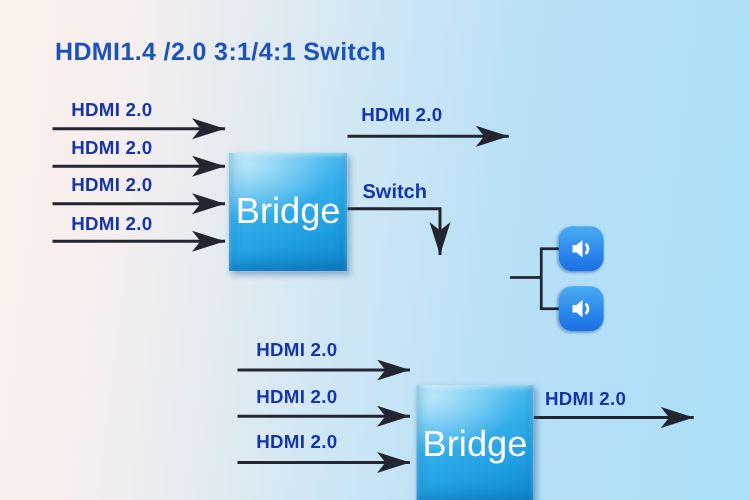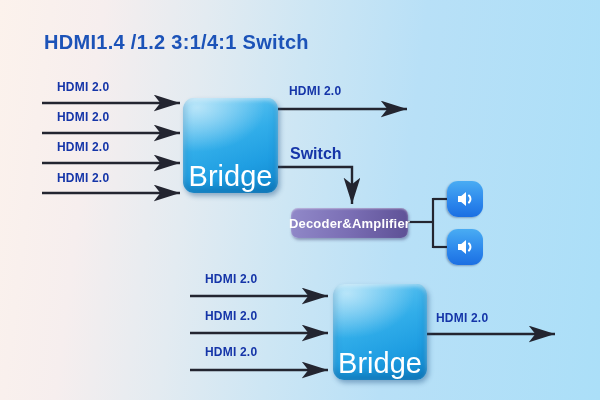--- a/index.html
+++ b/index.html
@@ -13,38 +13,39 @@
     background:linear-gradient(97deg,#fcf2ec 0%,#f6eeee 16%,#e3ebf1 32%,#cde6f4 48%,#b8e0f7 66%,#abdff8 100%);
   }
   svg.wires{position:absolute;left:0;top:0;z-index:1;}
   .wire{stroke:#232530;fill:none;}
   .title{
     position:absolute;left:44px;top:31px;z-index:2;
     font-size:20px;font-weight:700;color:#1c53b8;letter-spacing:.3px;
   }
   .hdmi-label{
     position:absolute;z-index:2;white-space:nowrap;
-    font-size:12px;font-weight:700;color:#1535a8;letter-spacing:.2px;
+    font-size:15px;font-weight:700;color:#1535a8;letter-spacing:.2px;
   }
   .audio-label{
     position:absolute;z-index:2;
     font-size:16px;font-weight:700;color:#1535a8;
   }
   .bridge{
     position:absolute;z-index:3;
-    display:flex;align-items:flex-end;justify-content:center;
+    display:flex;align-items:center;justify-content:center;
     color:#fff;font-size:29px;font-weight:400;
-    border-radius:11px;
+    border-radius:1px;
     background:
       radial-gradient(130% 85% at 15% 10%,rgba(255,255,255,.55),rgba(255,255,255,0) 55%),
       linear-gradient(160deg,#6fccf4 0%,#31ade9 45%,#1f9ee2 70%,#0f85cc 100%);
     box-shadow:
       2px 3px 5px rgba(40,90,140,.45),
       inset 0 -6px 9px rgba(10,100,160,.5),
       inset 0 2px 4px rgba(255,255,255,.55);
+    margin-top: 24px;
   }
   .bridge-top{left:183px;top:98px;width:95px;height:95px;}
   .bridge-bottom{left:333px;top:284px;width:94px;height:96px;}
   .decoder{
     position:absolute;left:291px;top:208px;width:117px;height:30px;z-index:3;
     display:flex;align-items:center;justify-content:center;
     color:#fff;font-size:13px;font-weight:700;letter-spacing:.2px;
     border-radius:7px;
     background:linear-gradient(100deg,#9189c9 0%,#7a6eb4 50%,#5d5095 100%);
     box-shadow:1px 2px 3px rgba(60,60,110,.45),inset 0 1px 2px rgba(255,255,255,.45);
@@ -85,37 +86,34 @@
     <path class="wire" stroke-width="2.2" d="M433 199 H448"></path>
     <path class="wire" stroke-width="2.2" d="M433 247 H448"></path>
 
     <path class="wire" stroke-width="2.4" marker-end="url(#arrow)" d="M190 296 H328"></path>
     <path class="wire" stroke-width="2.4" marker-end="url(#arrow)" d="M190 333 H328"></path>
     <path class="wire" stroke-width="2.4" marker-end="url(#arrow)" d="M190 370 H328"></path>
 
     <path class="wire" stroke-width="2.4" marker-end="url(#arrow)" d="M427 334 H555"></path>
   </svg>
 
-  <div class="title">HDMI1.4 /1.2 3:1/4:1 Switch</div>
+  <div class="title">HDMI1.4 /2.0 3:1/4:1 Switch</div>
 
   <div class="hdmi-label" style="left:57px;top:80px">HDMI 2.0</div>
   <div class="hdmi-label" style="left:57px;top:110px">HDMI 2.0</div>
   <div class="hdmi-label" style="left:57px;top:140px">HDMI 2.0</div>
   <div class="hdmi-label" style="left:57px;top:171px">HDMI 2.0</div>
 
   <div class="bridge bridge-top">
     <span>Bridge</span>
   </div>
 
   <div class="hdmi-label" style="left:289px;top:84px">HDMI 2.0</div>
   <div class="audio-label" style="left:290px;top:145px">Switch</div>
 
-  <div class="decoder">
-    <span>Decoder&amp;Amplifier</span>
-  </div>
 
   <div class="speaker speaker-1">
     <svg width="24" height="24" viewBox="0 0 24 24">
       <path d="M5 9 H8.2 L13 5 V19 L8.2 15 H5 Z" fill="#ffffff"></path>
       <path d="M16 8.6 A4.9 4.9 0 0 1 16 15.4" stroke="#ffffff" stroke-width="2.2" fill="none" stroke-linecap="round"></path>
     </svg>
   </div>
   <div class="speaker speaker-2">
     <svg width="24" height="24" viewBox="0 0 24 24">
       <path d="M5 9 H8.2 L13 5 V19 L8.2 15 H5 Z" fill="#ffffff"></path>

